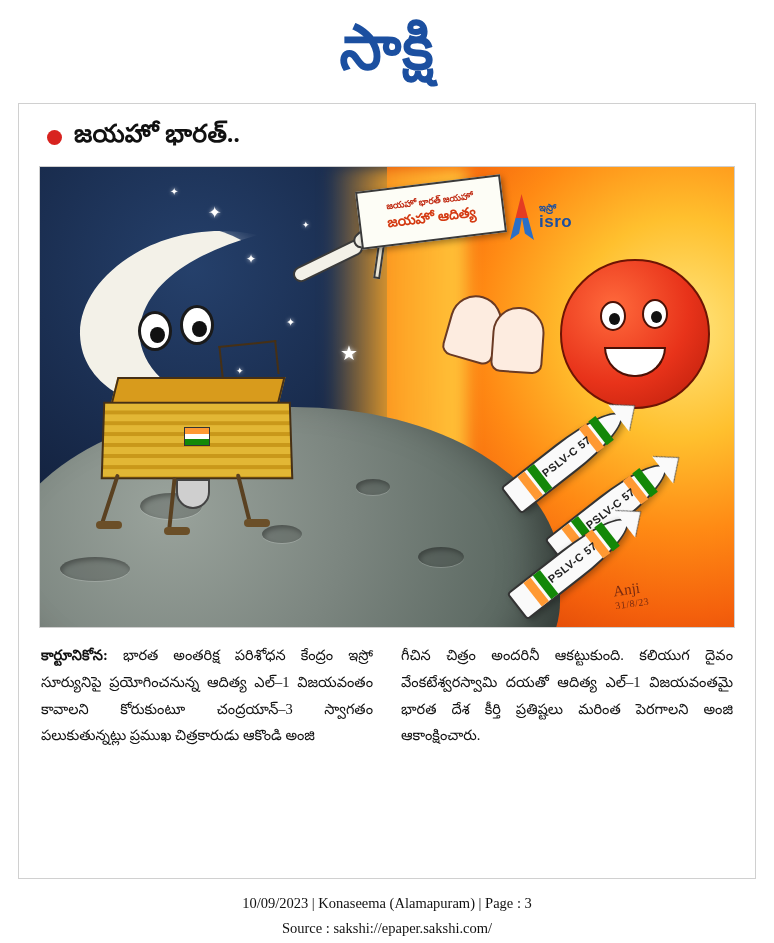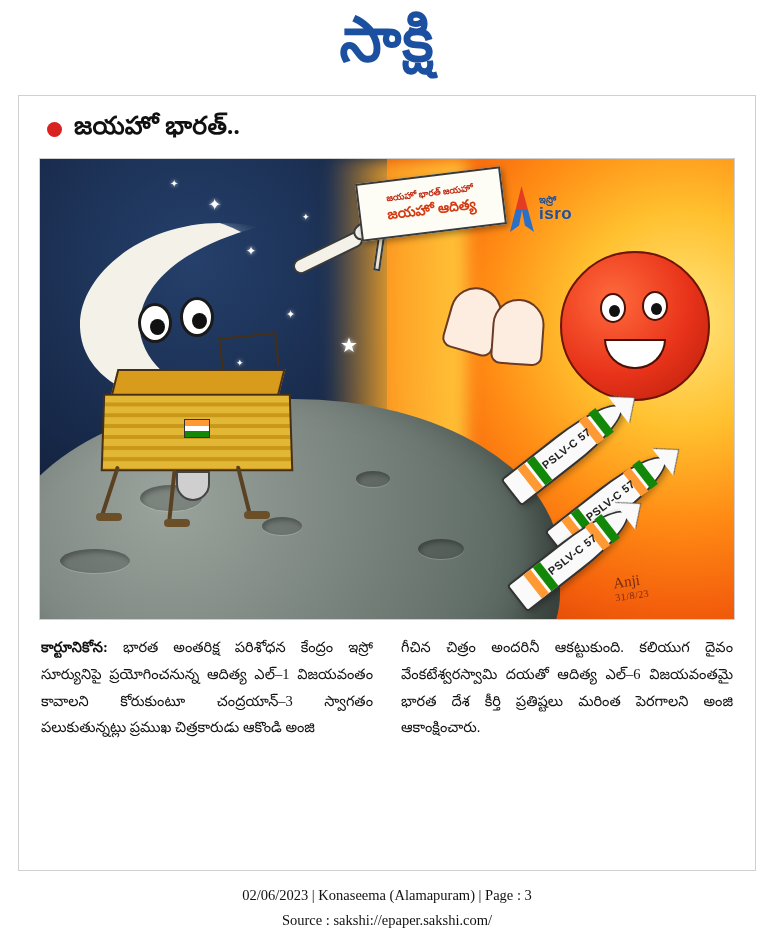--- a/index.html
+++ b/index.html
@@ -13,21 +13,21 @@
     height: 943px;
     font-family: "Liberation Sans", sans-serif;
     color: #111;
     position: relative;
     overflow: hidden;
   }
 
   
   .masthead {
     width: 100%;
-    padding-top: 6px;
+    padding-top: 14px;
     padding-bottom: 8px;
     text-align: center;
   }
   .masthead-logo {
     font-family: "Liberation Serif", serif;
     font-size: 60px;
     font-weight: bold;
     color: #1b4fa0;
     letter-spacing: 1px;
     line-height: 1.15;
@@ -501,21 +501,21 @@
       <span>Anji</span>
       <small>31/8/23</small>
     </div>
   </div>
 
   <div class="caption">
     <div class="caption-col">
       <b>కార్టూనికోన:</b><span> భారత అంతరిక్ష పరిశోధన కేంద్రం ఇస్రో సూర్యునిపై ప్రయోగించనున్న ఆదిత్య ఎల్‌–1 విజయవంతం కావాలని కోరుకుంటూ చంద్రయాన్‌–3 స్వాగతం పలుకుతున్నట్లు ప్రముఖ చిత్రకారుడు ఆకొండి అంజి</span>
     </div>
     <div class="caption-col">
-      <span>గీచిన చిత్రం అందరినీ ఆకట్టుకుంది. కలియుగ దైవం వేంకటేశ్వరస్వామి దయతో ఆదిత్య ఎల్‌–6 విజయవంతమై భారత దేశ కీర్తి ప్రతిష్టలు మరింత పెరగాలని అంజి ఆకాంక్షించారు.</span>
+      <span>గీచిన చిత్రం అందరినీ ఆకట్టుకుంది. కలియుగ దైవం వేంకటేశ్వరస్వామి దయతో ఆదిత్య ఎల్‌–1 విజయవంతమై భారత దేశ కీర్తి ప్రతిష్టలు మరింత పెరగాలని అంజి ఆకాంక్షించారు.</span>
     </div>
   </div>
 </div>
 
 <div class="footer">
-  <div>02/06/2023 | Konaseema (Alamapuram) | Page : 3</div>
+  <div>10/09/2023 | Konaseema (Alamapuram) | Page : 3</div>
   <div>Source : sakshi://epaper.sakshi.com/</div>
 </div>
 
 </body></html>

